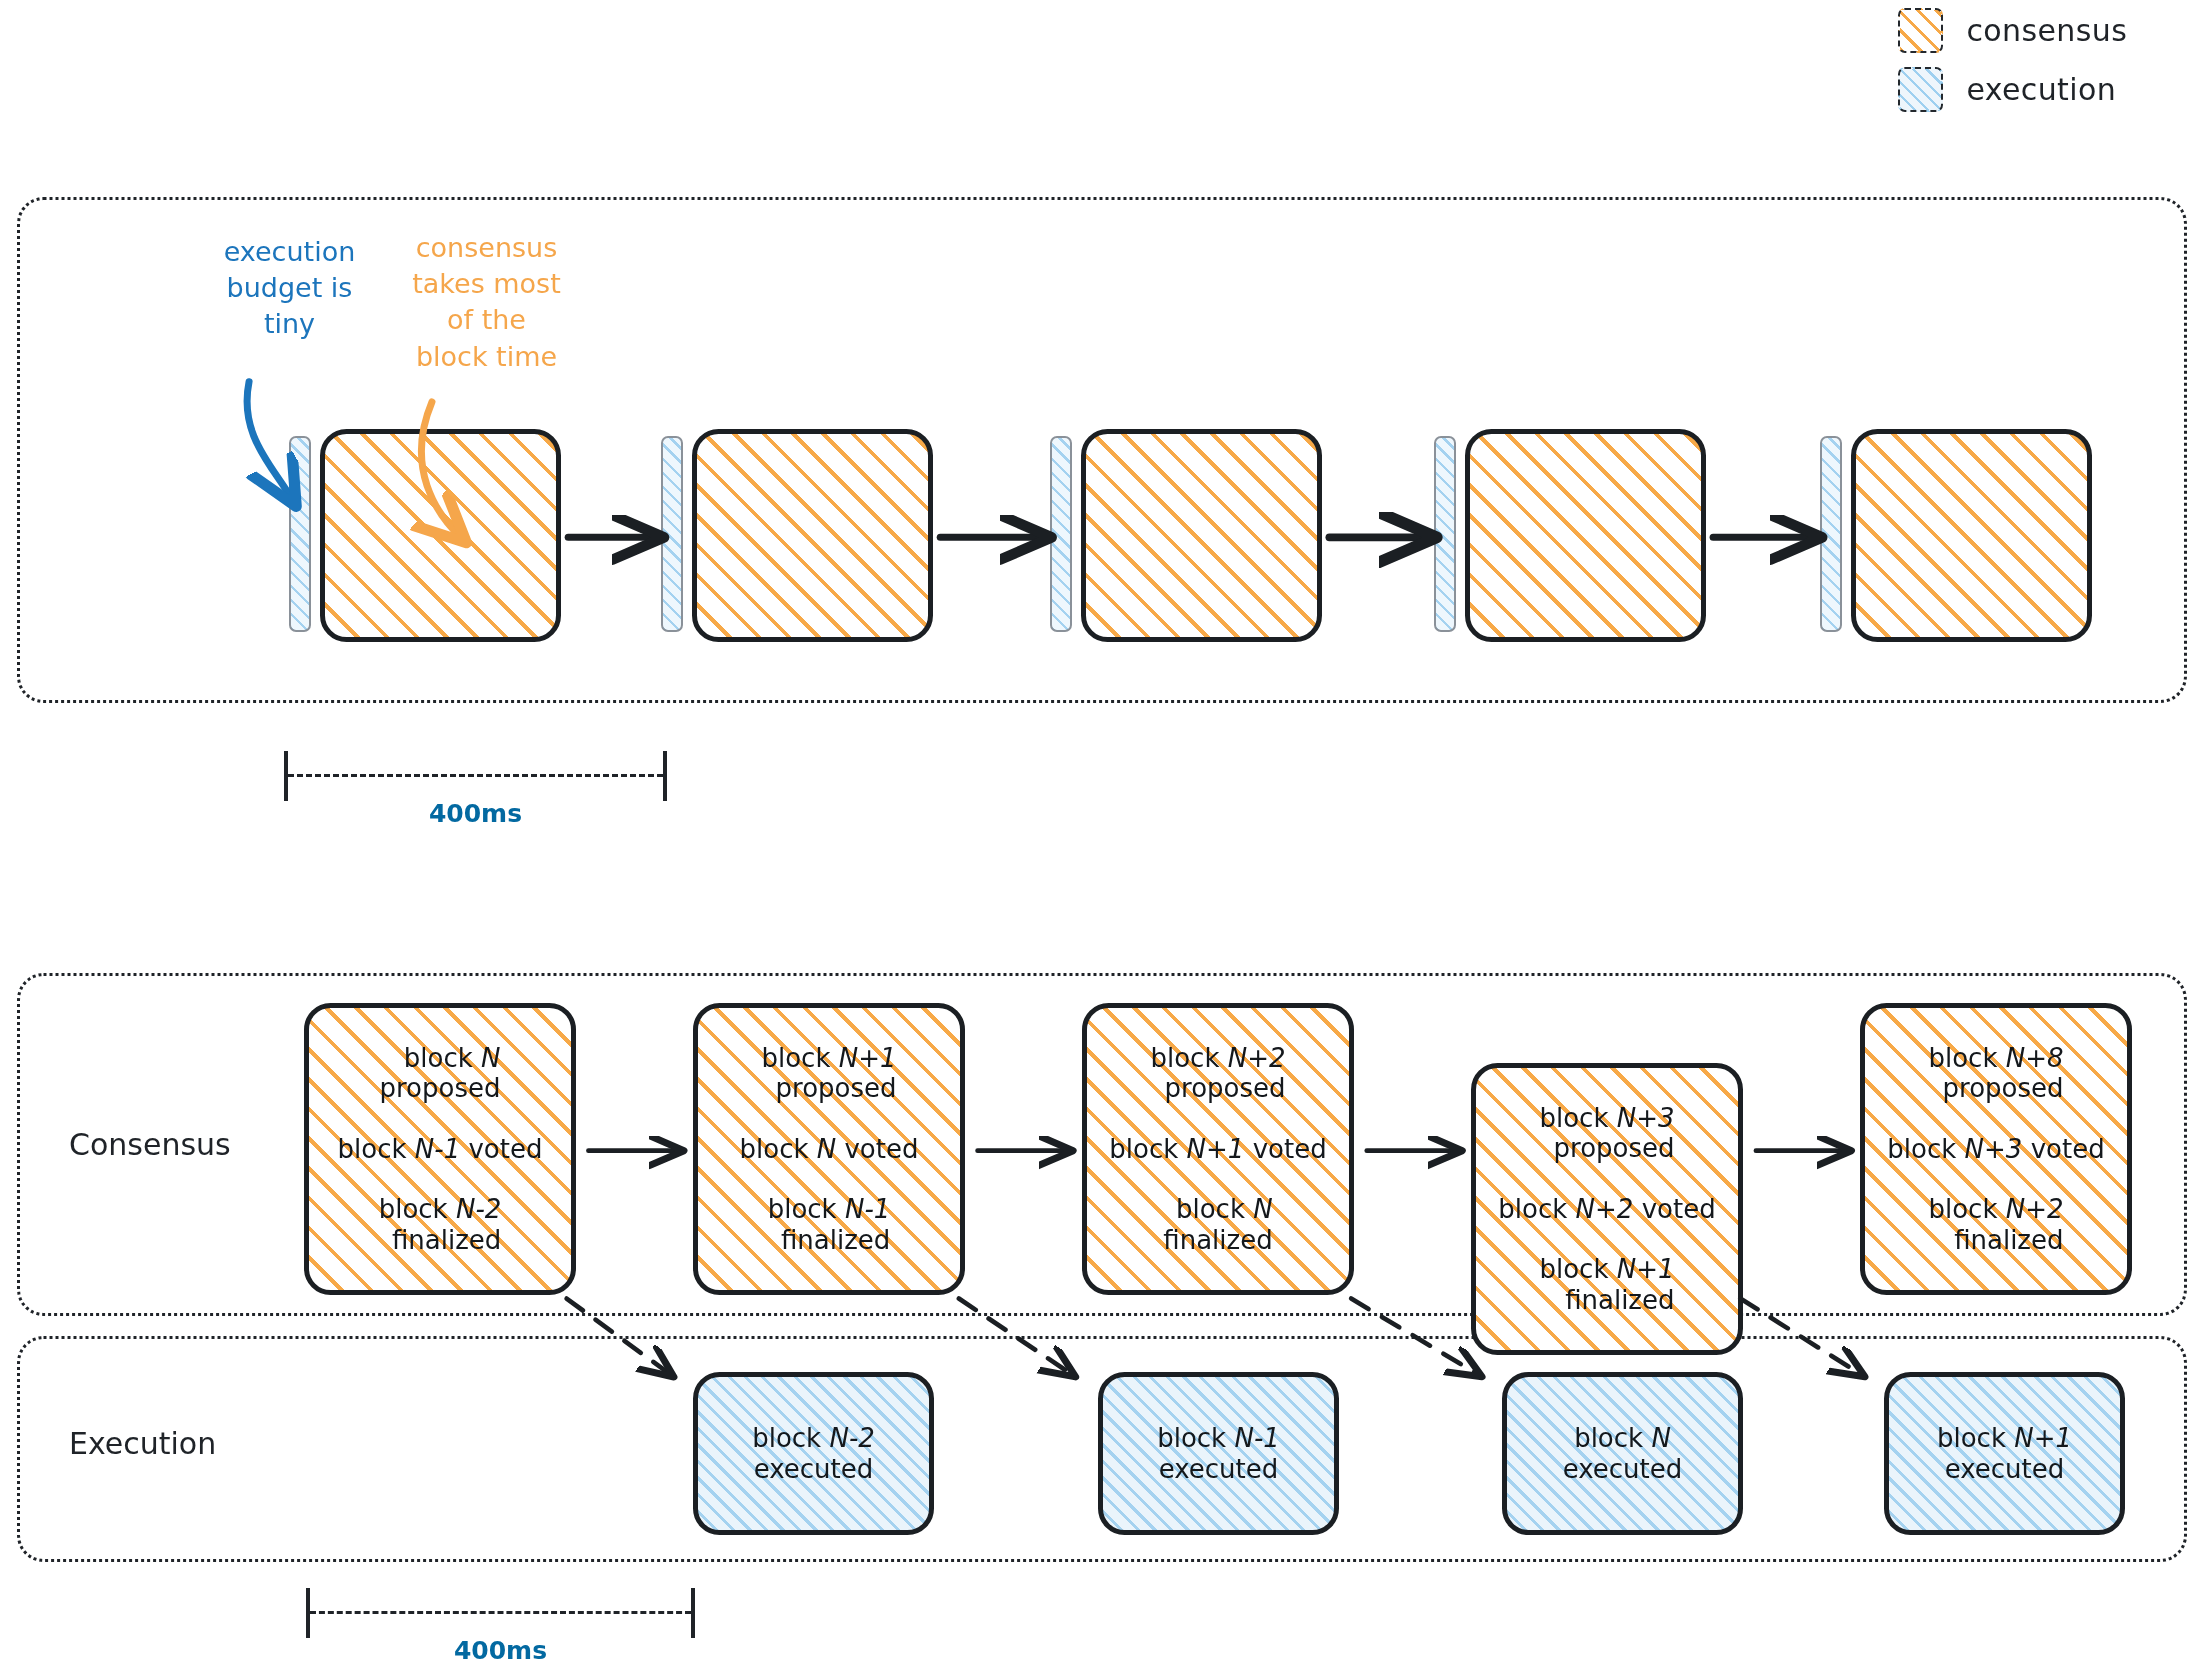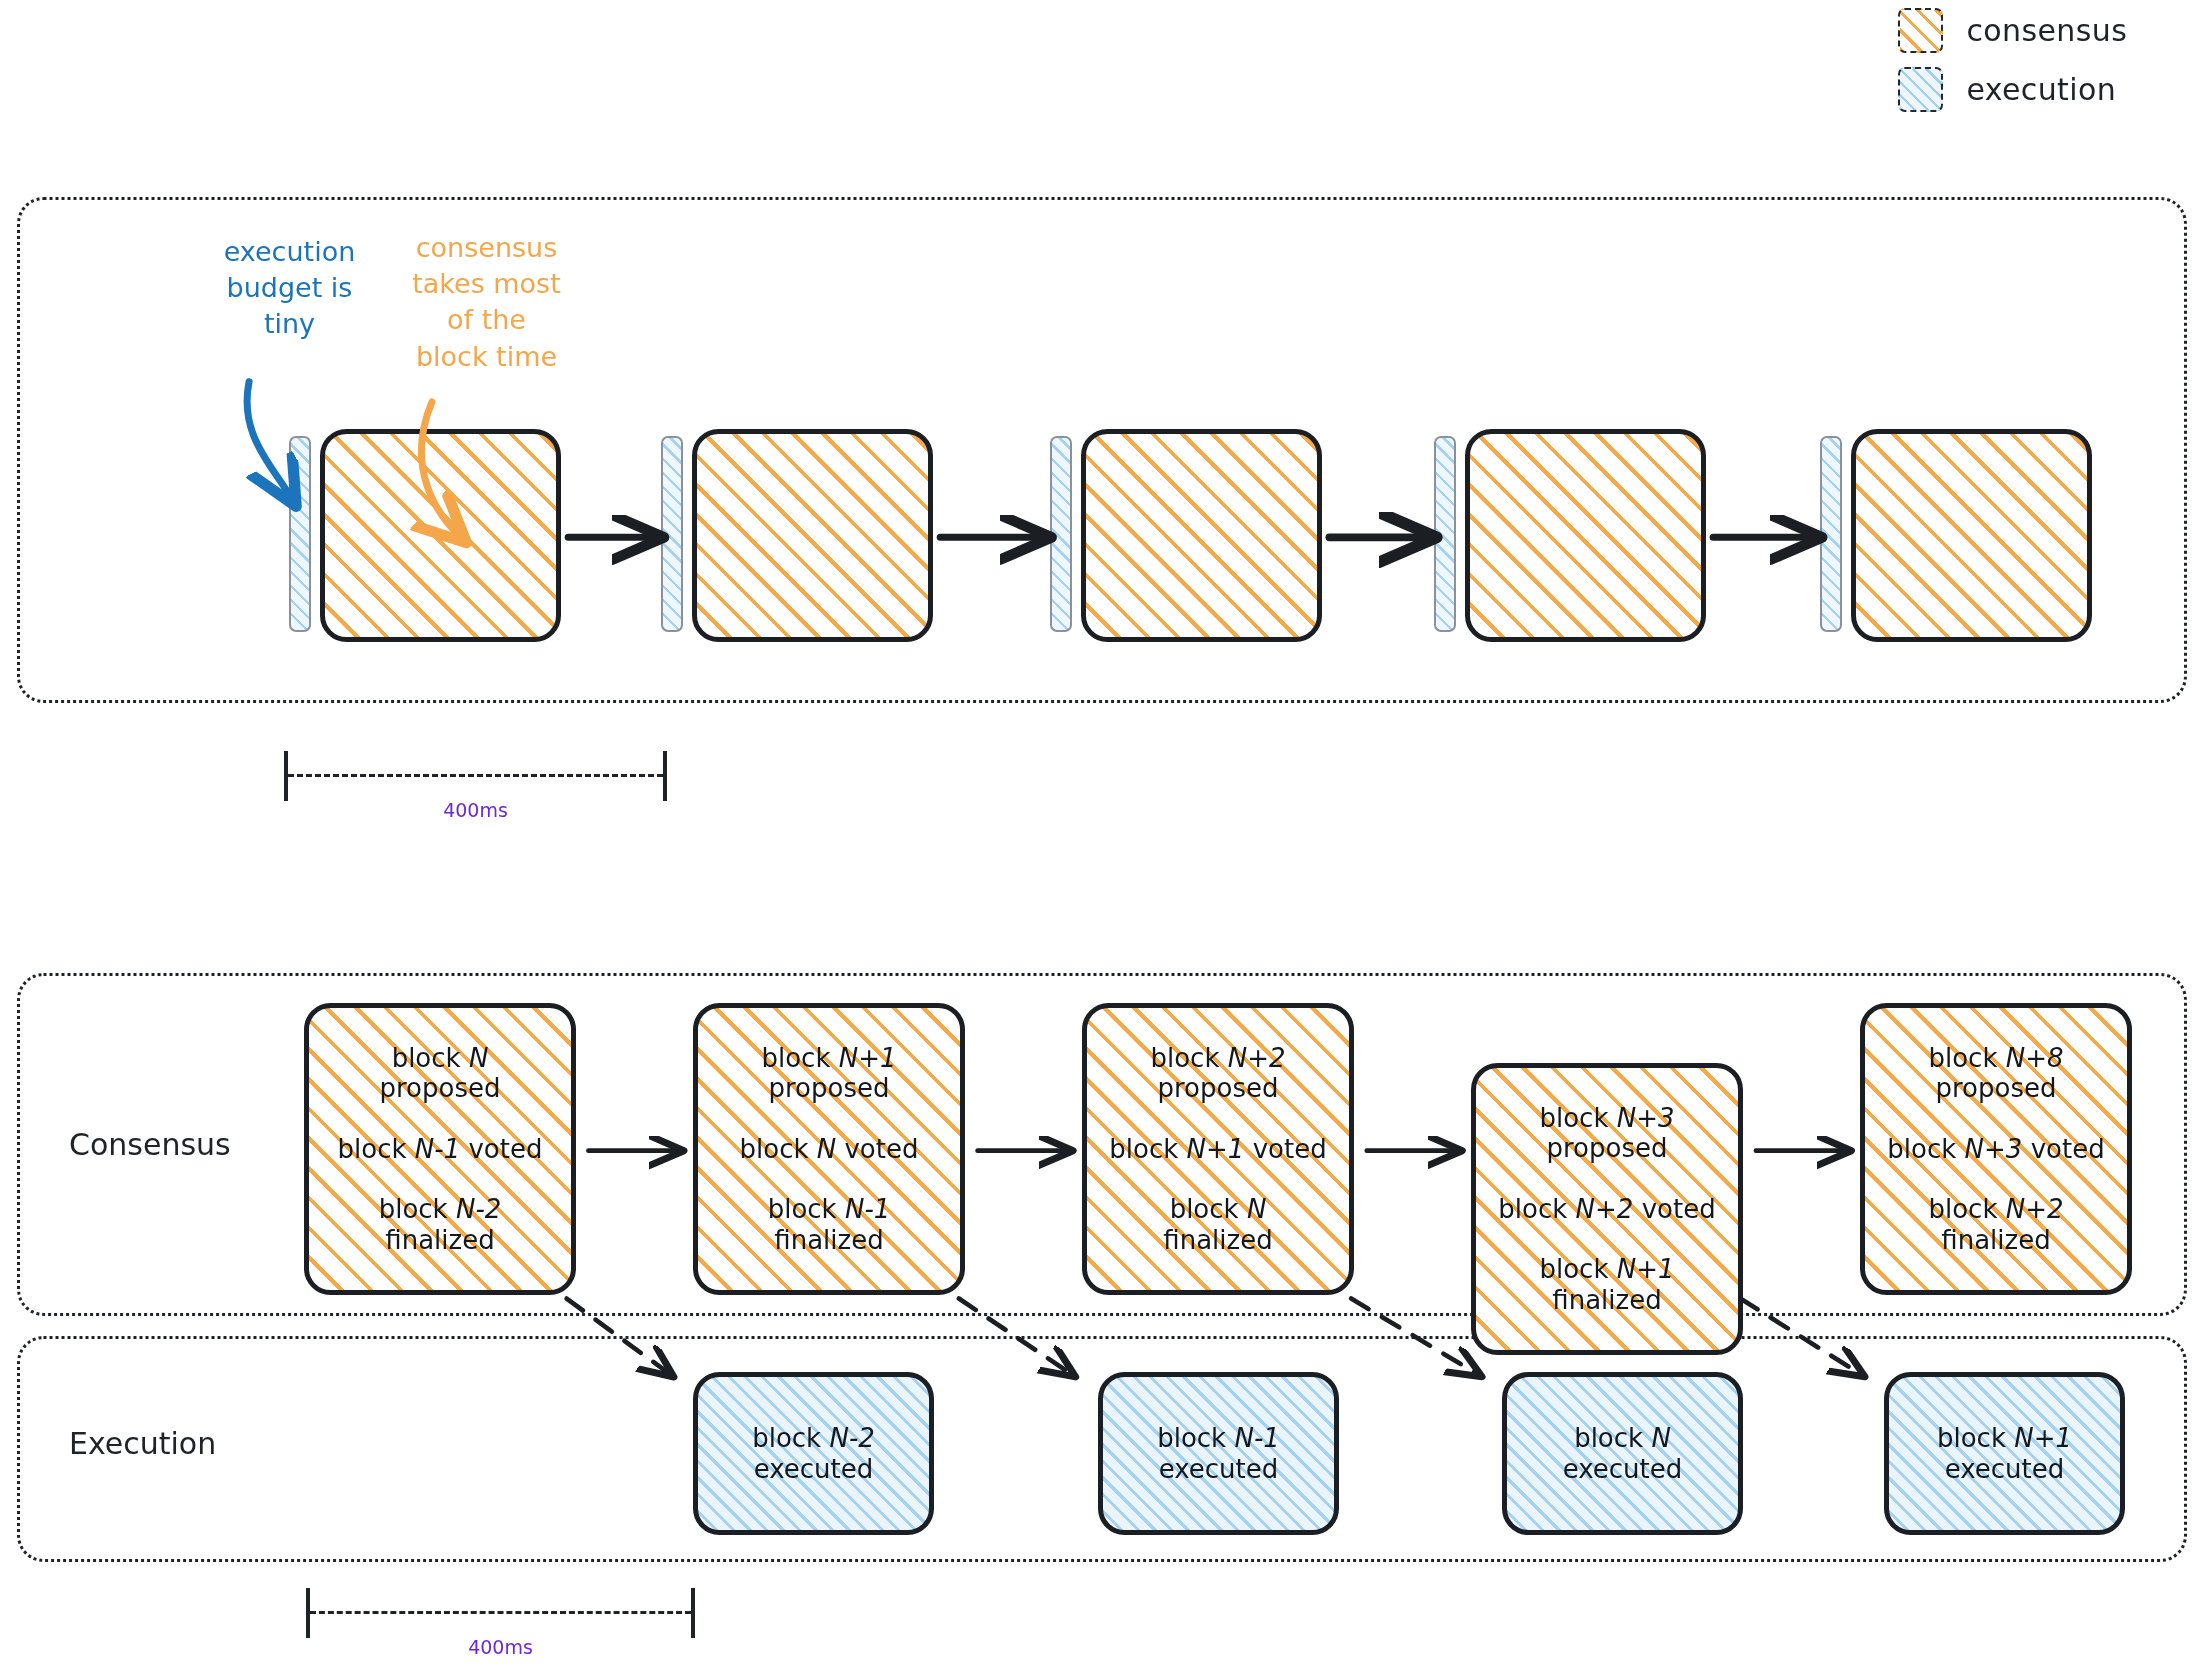--- a/index.html
+++ b/index.html
@@ -48,21 +48,21 @@
     text-align: center;
   }
   .blk.consensus {
     background-color: #ffffff;
     background-image: repeating-linear-gradient(45deg, #F7A948 0 3.9px, rgba(0,0,0,0) 3.9px 21px);
   }
   .blk.execution {
     background-color: #eaf4fb;
     background-image: repeating-linear-gradient(45deg, #A4D2F0 0 3.1px, rgba(0,0,0,0) 3.1px 11.7px);
   }
-  .blk-line { font-size: 26px; color: #14181c; line-height: 1.18; white-space: nowrap; }
+  .blk-line { font-size: 26px; color: #14181c; line-height: 1.18; white-space: nowrap; text-align: right; }
   .blk-line em { font-style: italic; }
 
   
   .sliver {
     position: absolute;
     border: 2.3px solid #8a9199;
     border-radius: 7px;
     background-color: #eef7fd;
     background-image: repeating-linear-gradient(45deg, #A4D2F0 0 2.3px, rgba(0,0,0,0) 2.3px 10px);
   }
@@ -77,22 +77,22 @@
 
   
   .bracket { position: absolute; }
   .bracket .tick {
     position: absolute; top: 0; width: 3.9px; height: 50px; background: #1f2328;
   }
   .bracket .dash {
     position: absolute; top: 23.4px; left: 3.9px; right: 3.9px;
     border-top: 3.9px dashed #1f2328;
   }
-  .bracket .bl { font-size: 19px; color: #6d28d9; position: absolute;
-    top: 48px; width: 100%; text-align: center; }
+  .bracket .bl { font-size: 25px; color: #0369a1; position: absolute;
+    top: 48px; width: 100%; text-align: center; font-weight: bold; }
 
   svg.overlay { position: absolute; left: 0; top: 0; width: 2205px; height: 1674px;
     pointer-events: none; }
 </style>
 </head>
 <body>
 
 <div id="root">
 
   <div id="legend">

